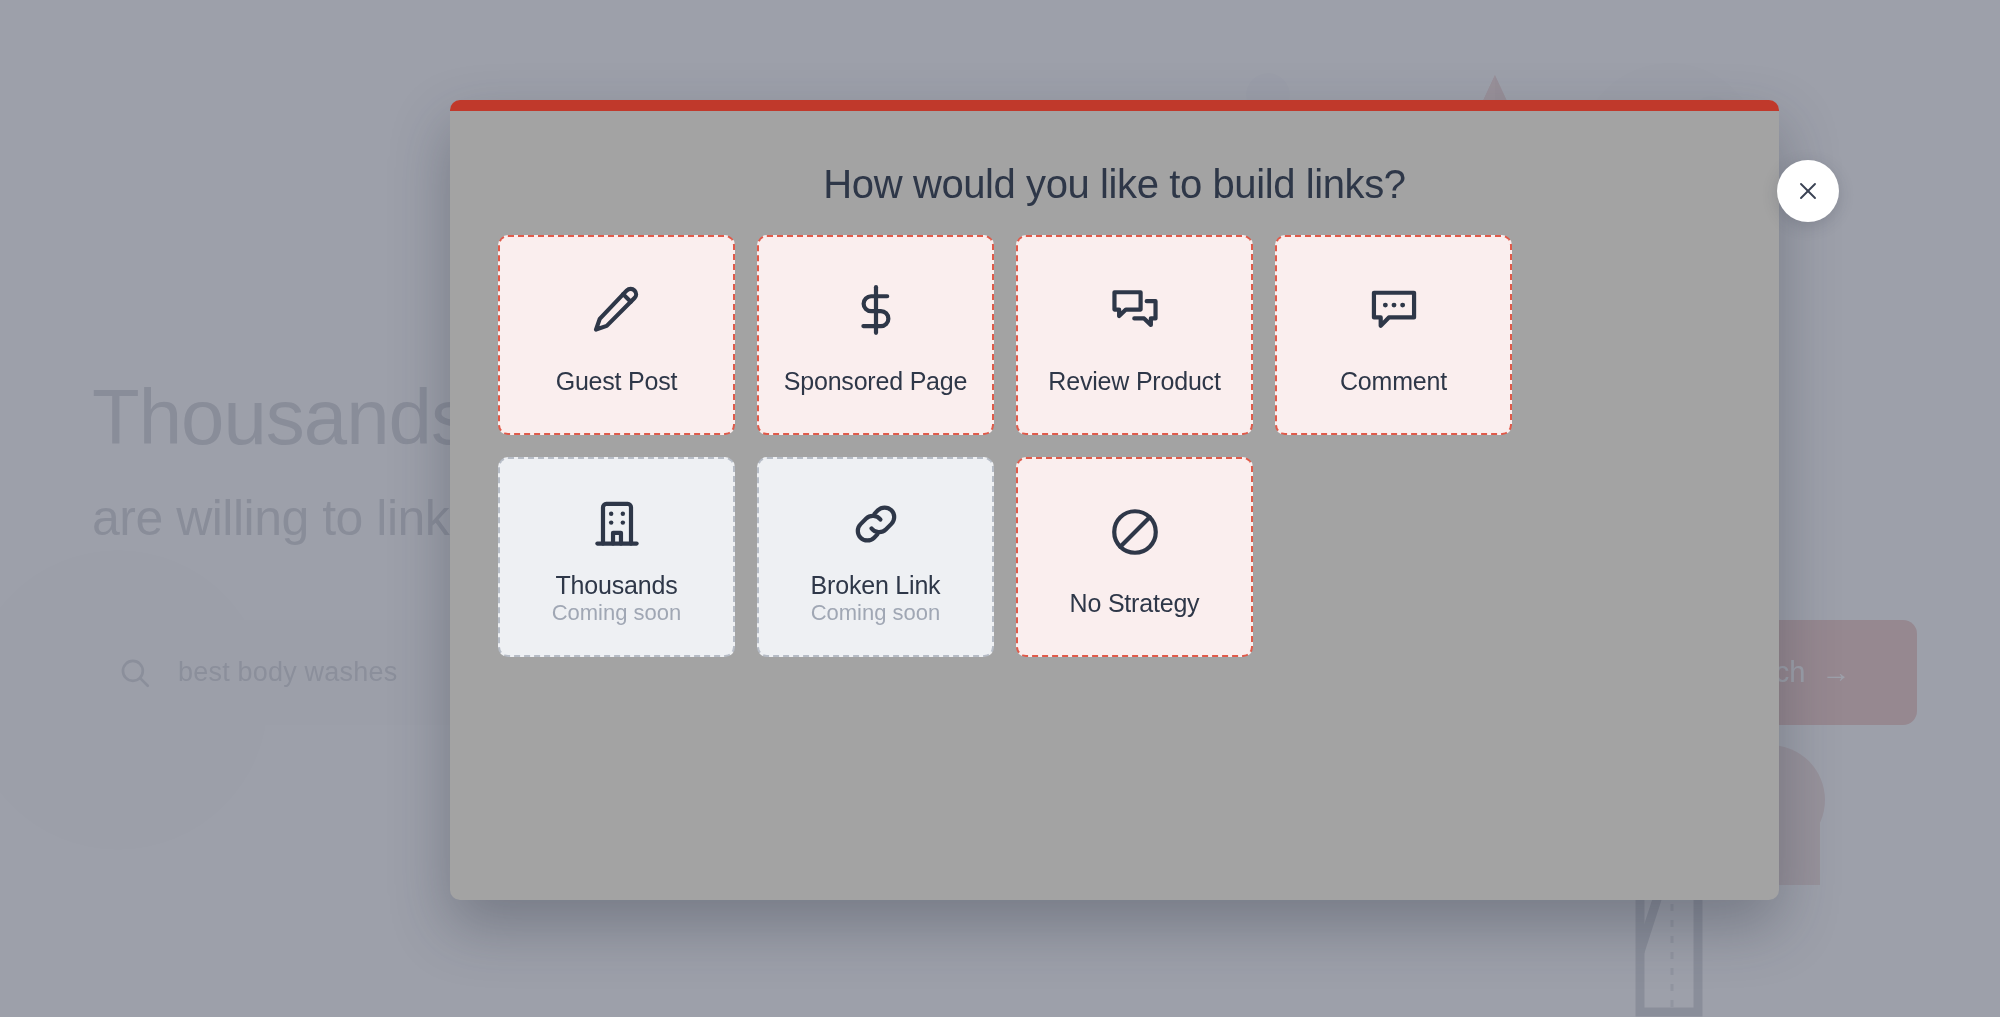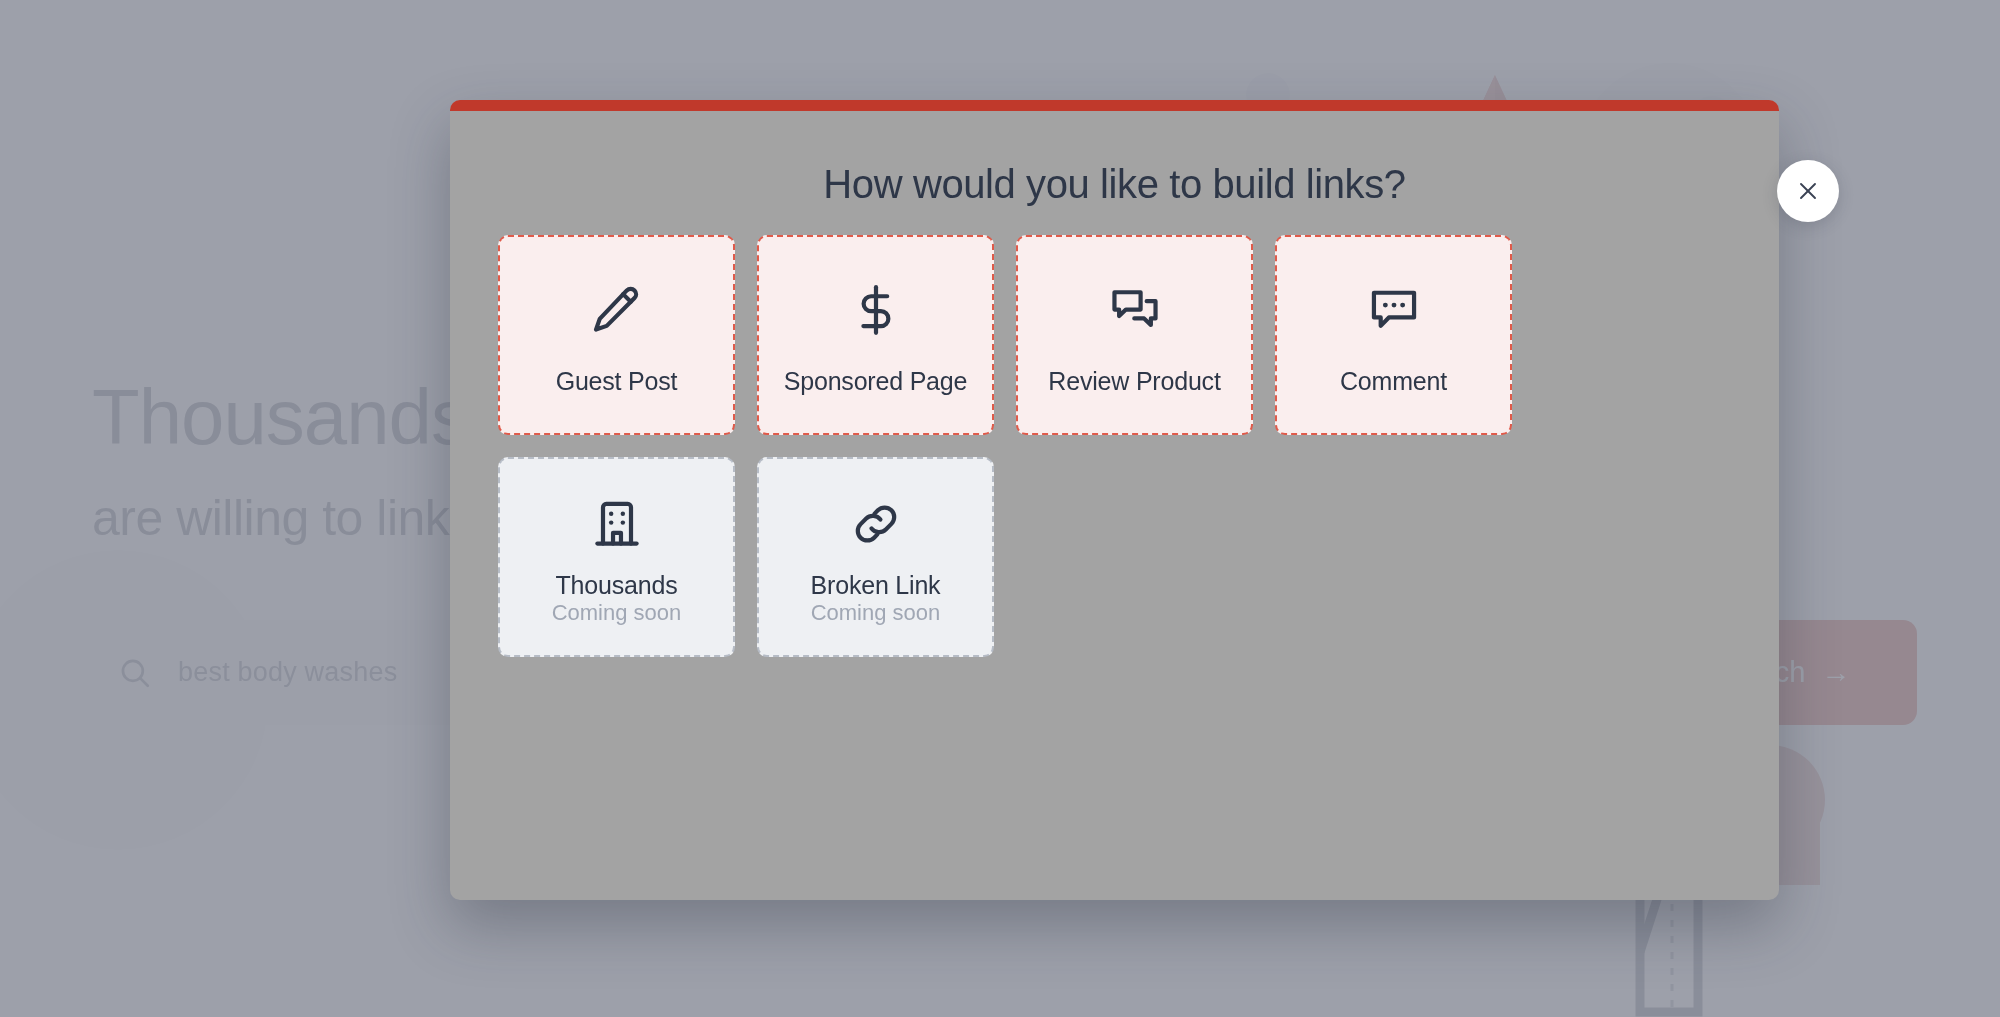--- a/index.html
+++ b/index.html
@@ -374,15 +374,24 @@
         <div class="tile disabled">
           <div class="tile-icon">
             <svg width="56" height="56" viewBox="0 0 24 24" stroke="currentColor" fill="none" stroke-width="1.8" stroke-linecap="round" stroke-linejoin="round">
        <path d="M10.1 13.9a4.1 4.1 0 0 0 6.1.45l2.4-2.4a4.1 4.1 0 1 0-5.8-5.8l-1.4 1.4"></path>
        <path d="M13.9 10.1a4.1 4.1 0 0 0-6.1-.45l-2.4 2.4a4.1 4.1 0 1 0 5.8 5.8l1.4-1.4"></path>
      </svg>
           </div>
           <div class="tile-label">Broken Link</div>
           <div class="tile-sub">Coming soon</div>
         </div>
+        <div class="tile">
+          <div class="tile-icon">
+            <svg width="56" height="56" viewBox="0 0 24 24" stroke="currentColor" fill="none" stroke-width="1.8" stroke-linecap="round" stroke-linejoin="round">
+       <circle cx="12" cy="12" r="8.9"></circle>
+       <line x1="5.7" y1="18.3" x2="18.3" y2="5.7"></line>
+     </svg>
+          </div>
+          <div class="tile-label">No Strategy</div>
+        </div>
       </div>
   </div>
 </div>
 
 </body></html>

